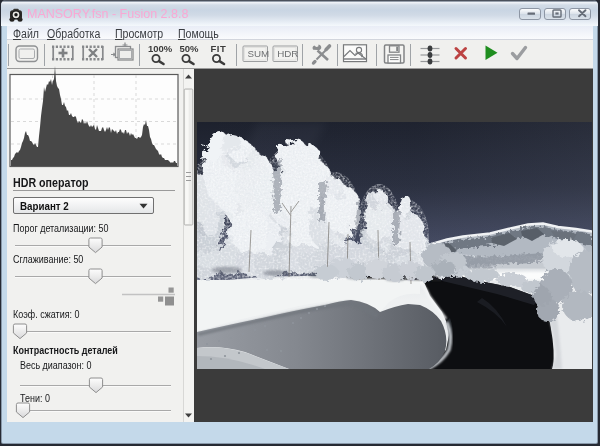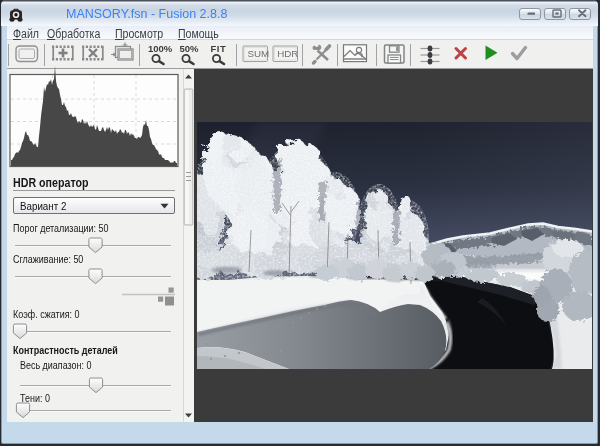--- a/index.html
+++ b/index.html
@@ -1,20 +1,20 @@
 <!DOCTYPE html>
 <html><head><meta charset="utf-8"><style>
 html,body{margin:0;padding:0;}
 body{width:600px;height:446px;background:#262a33;font-family:"Liberation Sans",sans-serif;overflow:hidden;}
 #stage{position:absolute;left:0;top:0;width:600px;height:446px;}
 .abs{position:absolute;}
 #win{position:absolute;left:1px;top:0;width:597px;height:444px;background:#c4d9ea;border:1px solid #47506077;border-radius:5px 5px 2px 2px;box-sizing:border-box;}
 #titlebar{position:absolute;left:1px;top:0;width:597px;height:26px;border-radius:5px 5px 0 0;background:linear-gradient(#4a515c 0px,#4a515c 1px,#98a1ad 1.5px,#eef2f7 2.5px,#d2dce7 5px,#c9d5e3 10px,#d0dae6 15px,#e0e7f0 20px,#eef3f9 24px,#f4f8fc 26px);}
 #ticon{left:9px;top:8px;}
-#ttext{left:27px;top:7px;font-size:12.5px;color:#3b82f6;margin-left:39px;}
+#ttext{left:27px;top:7px;font-size:12.5px;color:#f9a8d4;}
 .wbtn{position:absolute;top:8px;height:12px;width:22px;border:1px solid #8d96a4;border-radius:3px;box-sizing:border-box;background:linear-gradient(#fbfcfd,#dce3eb 48%,#ccd6e1 52%,#dae2ea);}
 #menubar{position:absolute;left:7px;top:26px;width:586px;height:13px;background:linear-gradient(#e9edf6,#fafbfd);border-bottom:1px solid #d2d5dd;}
 .mi{position:absolute;top:27px;font-size:12px;color:#3a3d42;transform:scaleX(0.88);transform-origin:left top;}
 .mi u{text-decoration:underline;}
 #toolbar{position:absolute;left:7px;top:40px;width:586px;height:28px;background:#f0f0ee;border-bottom:1px solid #9b9b9b;}
 .tsep{position:absolute;top:44px;width:1px;height:22px;background:#9fa3a7;}
 #panel{position:absolute;left:7px;top:69px;width:187px;height:353px;background:#f1f1ef;font-size:12px;color:#17181a;}
 #canvas{position:absolute;left:194px;top:69px;width:399px;height:353px;background:#3b3b3b;}
 #statusbar{position:absolute;left:7px;top:422px;width:586px;height:18px;background:#efefec;border-top:1px solid #8e8e8e;box-sizing:content-box;}
 #statusbar span{position:absolute;left:4px;top:3px;font-size:11.5px;color:#26282b;transform:scaleX(0.85);transform-origin:left top;}
@@ -160,21 +160,21 @@
   <line x1="94" y1="15" x2="94" y2="106"></line>
   <line x1="136" y1="15" x2="136" y2="106"></line>
   <line x1="11" y1="39" x2="177" y2="39"></line>
   <line x1="11" y1="61.5" x2="177" y2="61.5"></line>
   <line x1="11" y1="84" x2="177" y2="84"></line>
  </g>
  <path d="M11,166 L11,160 L12,160 L13,158 L14,157 L15,154 L16,153 L17,152 L18,153 L19,151 L20,150 L21,147 L22,143 L23,141 L24,138 L25,133 L26,131 L27,135 L28,135 L29,137 L30,141 L31,141 L32,142 L33,144 L34,145 L35,143 L36,145 L37,147 L38,147 L39,136 L40,127 L41,116 L42,108 L43,101 L44,87 L45,92 L46,88 L47,84 L48,85 L49,81 L50,82 L51,79 L52,85 L53,81 L54,79 L55,66 L56,81 L57,86 L58,88 L59,89 L60,95 L61,99 L62,105 L63,105 L64,102 L65,106 L66,107 L67,111 L68,110 L69,115 L70,115 L71,113 L72,116 L73,117 L74,117 L75,116 L76,117 L77,121 L78,123 L79,121 L80,122 L81,123 L82,119 L83,120 L84,124 L85,122 L86,124 L87,121 L88,124 L89,126 L90,127 L91,125 L92,127 L93,126 L94,125 L95,129 L96,130 L97,125 L98,128 L99,131 L100,131 L101,131 L102,128 L103,127 L104,130 L105,132 L106,130 L107,127 L108,130 L109,127 L110,128 L111,133 L112,129 L113,130 L114,131 L115,132 L116,130 L117,134 L118,132 L119,132 L120,129 L121,130 L122,133 L123,132 L124,134 L125,130 L126,130 L127,134 L128,132 L129,133 L130,136 L131,133 L132,135 L133,134 L134,136 L135,138 L136,138 L137,139 L138,137 L139,137 L140,138 L141,137 L142,135 L143,127 L144,124 L145,125 L146,120 L147,126 L148,126 L149,130 L150,137 L151,139 L152,143 L153,145 L154,145 L155,147 L156,149 L157,150 L158,151 L159,154 L160,155 L161,154 L162,157 L163,158 L164,158 L165,160 L166,160 L167,160 L168,160 L169,161 L170,162 L171,163 L172,162 L173,163 L174,161 L175,161 L176,163 L177,163 L177,166 Z" fill="#474747" transform="translate(0,-60)"></path>
 </svg>
 <div class="lbl bold" style="left:13px;top:175px;font-size:13px;transform:scaleX(0.82);">HDR оператор</div>
 <div class="abs" style="left:13px;top:190px;width:162px;height:1px;background:#9a9a9a"></div>
-<div class="abs" style="left:13px;top:197px;width:162px;height:17px;box-sizing:border-box;border:1px solid #707070;border-radius:2px;background:linear-gradient(#fdfdfd,#eff0f1 60%,#e4e6e8);">
+<div class="abs" style="left:13px;top:197px;width:141px;height:17px;box-sizing:border-box;border:1px solid #707070;border-radius:2px;background:linear-gradient(#fdfdfd,#eff0f1 60%,#e4e6e8);font-weight:bold;">
  <span style="position:absolute;left:6px;top:2px;font-size:11.5px;color:#111;display:inline-block;transform:scaleX(0.85);transform-origin:left top;">Вариант 2</span>
  <svg style="position:absolute;right:5px;top:5px" width="9" height="6" viewBox="0 0 9 6">
         <path d="M0.5,0.8 h8 l-4,4.6 z" fill="#333"></path>
       </svg>
 </div>
 <div class="lbl" style="left:13px;top:222px;">Порог детализации: 50</div>
 <div class="lbl" style="left:13px;top:253px;">Сглаживание: 50</div>
 <div class="lbl" style="left:13px;top:308px;">Коэф. сжатия: 0</div>
 <div class="lbl bold" style="left:13px;top:344px;">Контрастность деталей</div>
 <div class="lbl" style="left:20px;top:359px;">Весь диапазон: 0</div>

